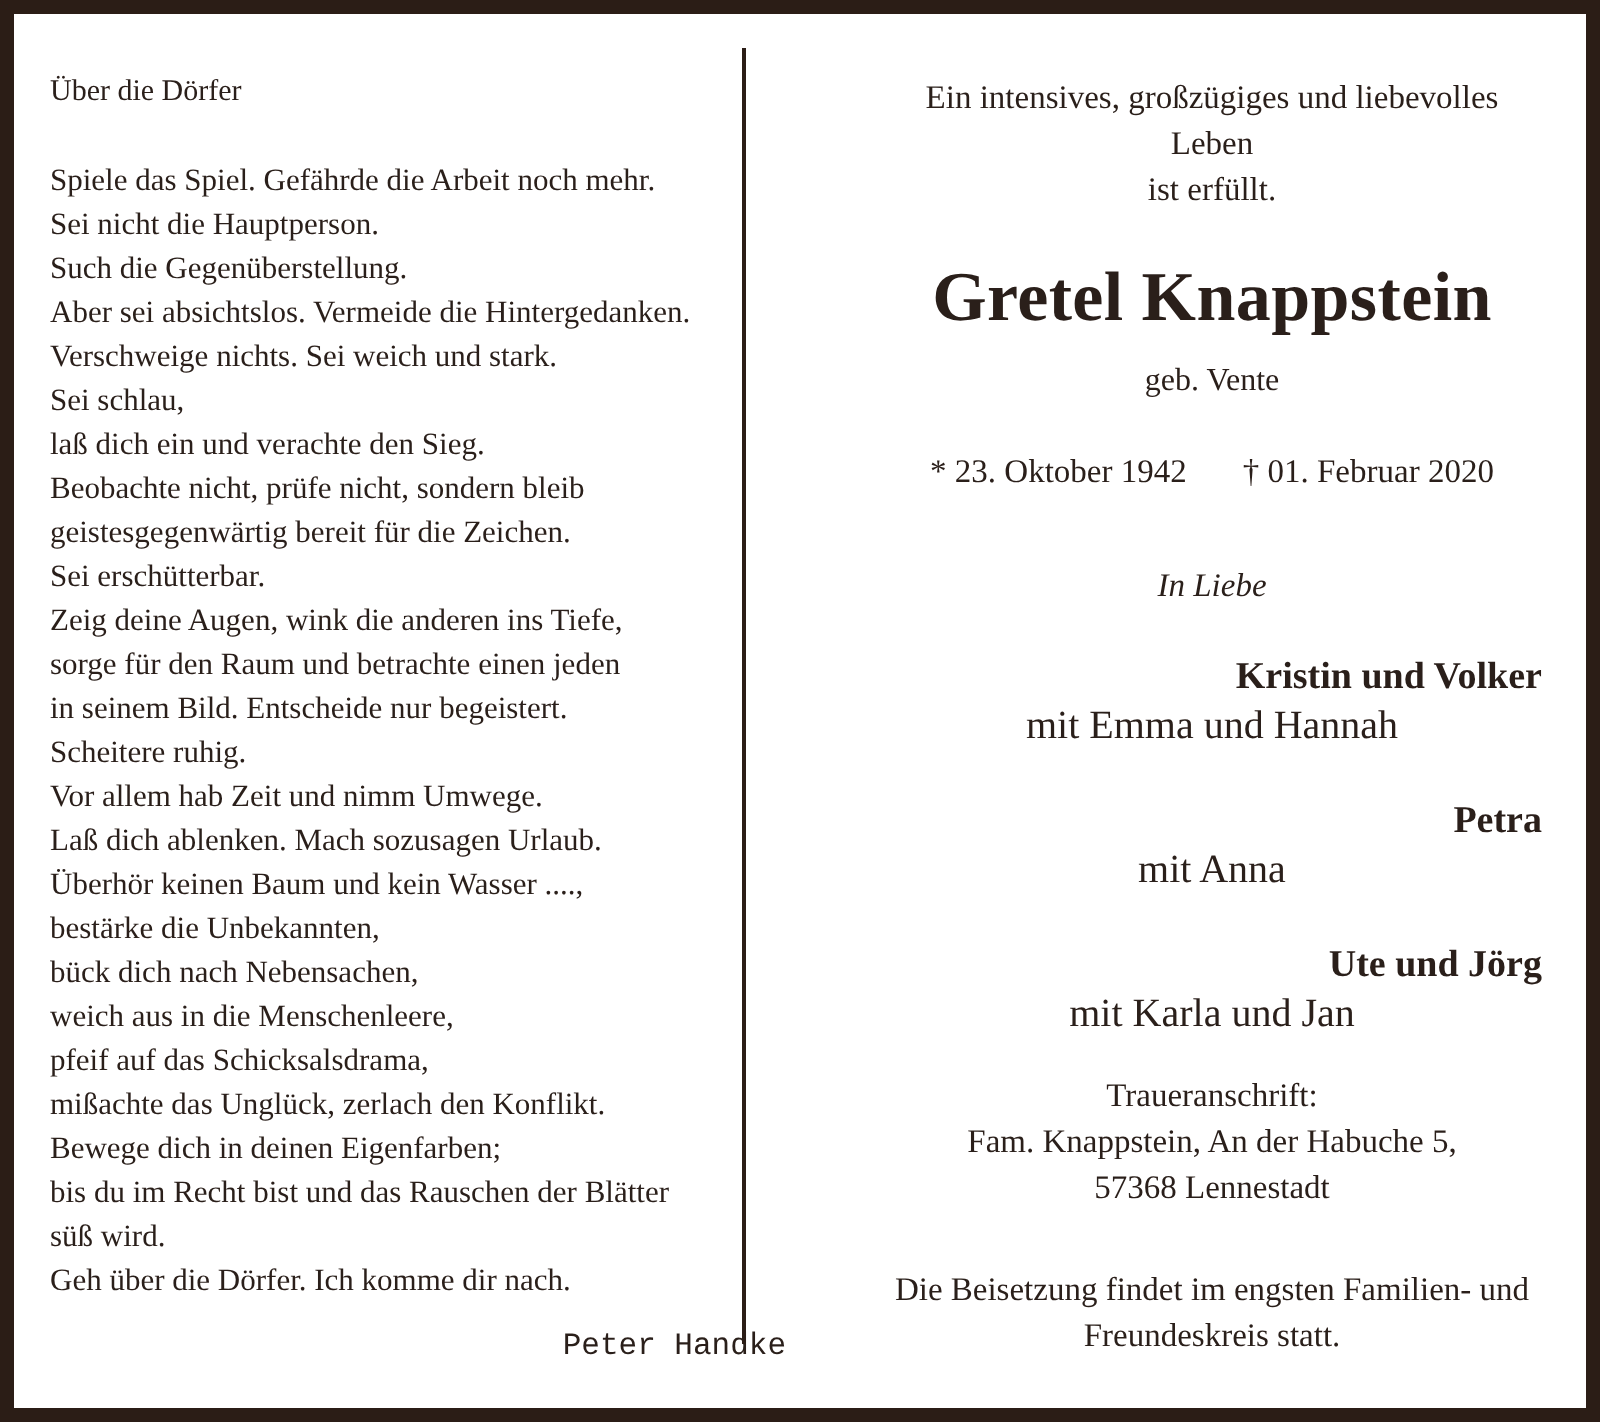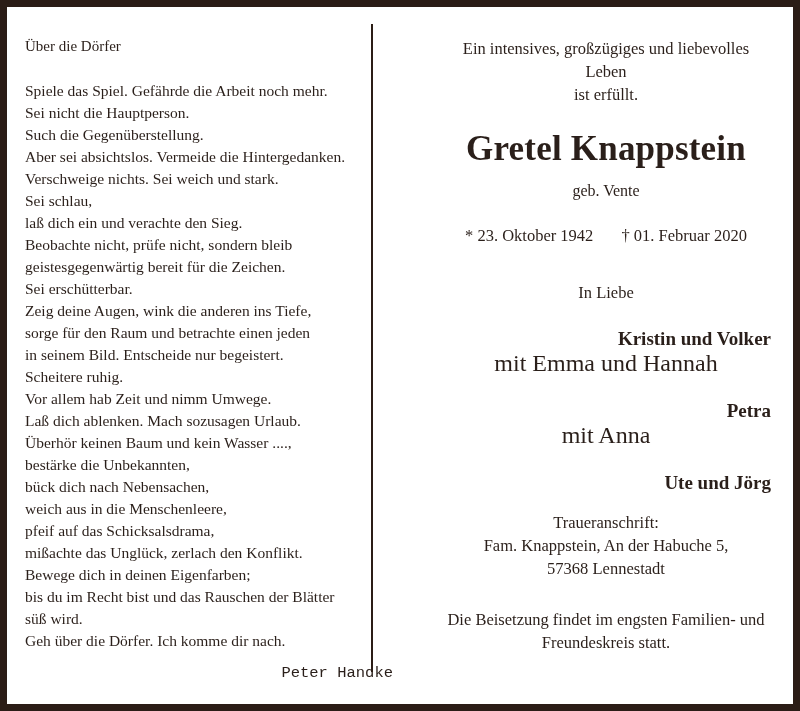--- a/index.html
+++ b/index.html
@@ -98,32 +98,33 @@
     margin-top: 22px;
   }
   .date-gap {
     display: inline-block;
     width: 28px;
   }
   #in-love-label {
     font-size: 16.5px;
     line-height: 23px;
     margin-top: 34px;
+    font-style: italic;
   }
   .survivor-group {
     margin-top: 22px;
   }
   .survivor-names {
     font-size: 19px;
     font-weight: bold;
     line-height: 25px;
     text-align: right;
   }
   .survivor-with {
-    font-size: 24px;
+    font-size: 20px;
     line-height: 25px;
   }
   #mourning-address {
     font-size: 16.5px;
     line-height: 23px;
     margin-top: 16px;
   }
   #funeral-note {
     font-size: 16.5px;
     line-height: 23px;
@@ -193,20 +194,21 @@
         <div class="survivor-with">mit Emma und Hannah</div>
       </div>
 
       <div class="survivor-group">
         <div class="survivor-names">Petra</div>
         <div class="survivor-with">mit Anna</div>
       </div>
 
       <div class="survivor-group">
         <div class="survivor-names">Ute und Jörg</div>
+        <div class="survivor-with">mit Karla und Jan</div>
       </div>
 
       <div id="mourning-address">
         <div>Traueranschrift:</div>
         <div>Fam. Knappstein, An der Habuche 5,</div>
         <div>57368 Lennestadt</div>
       </div>
 
       <div id="funeral-note">
         <div>Die Beisetzung findet im engsten Familien- und</div>

